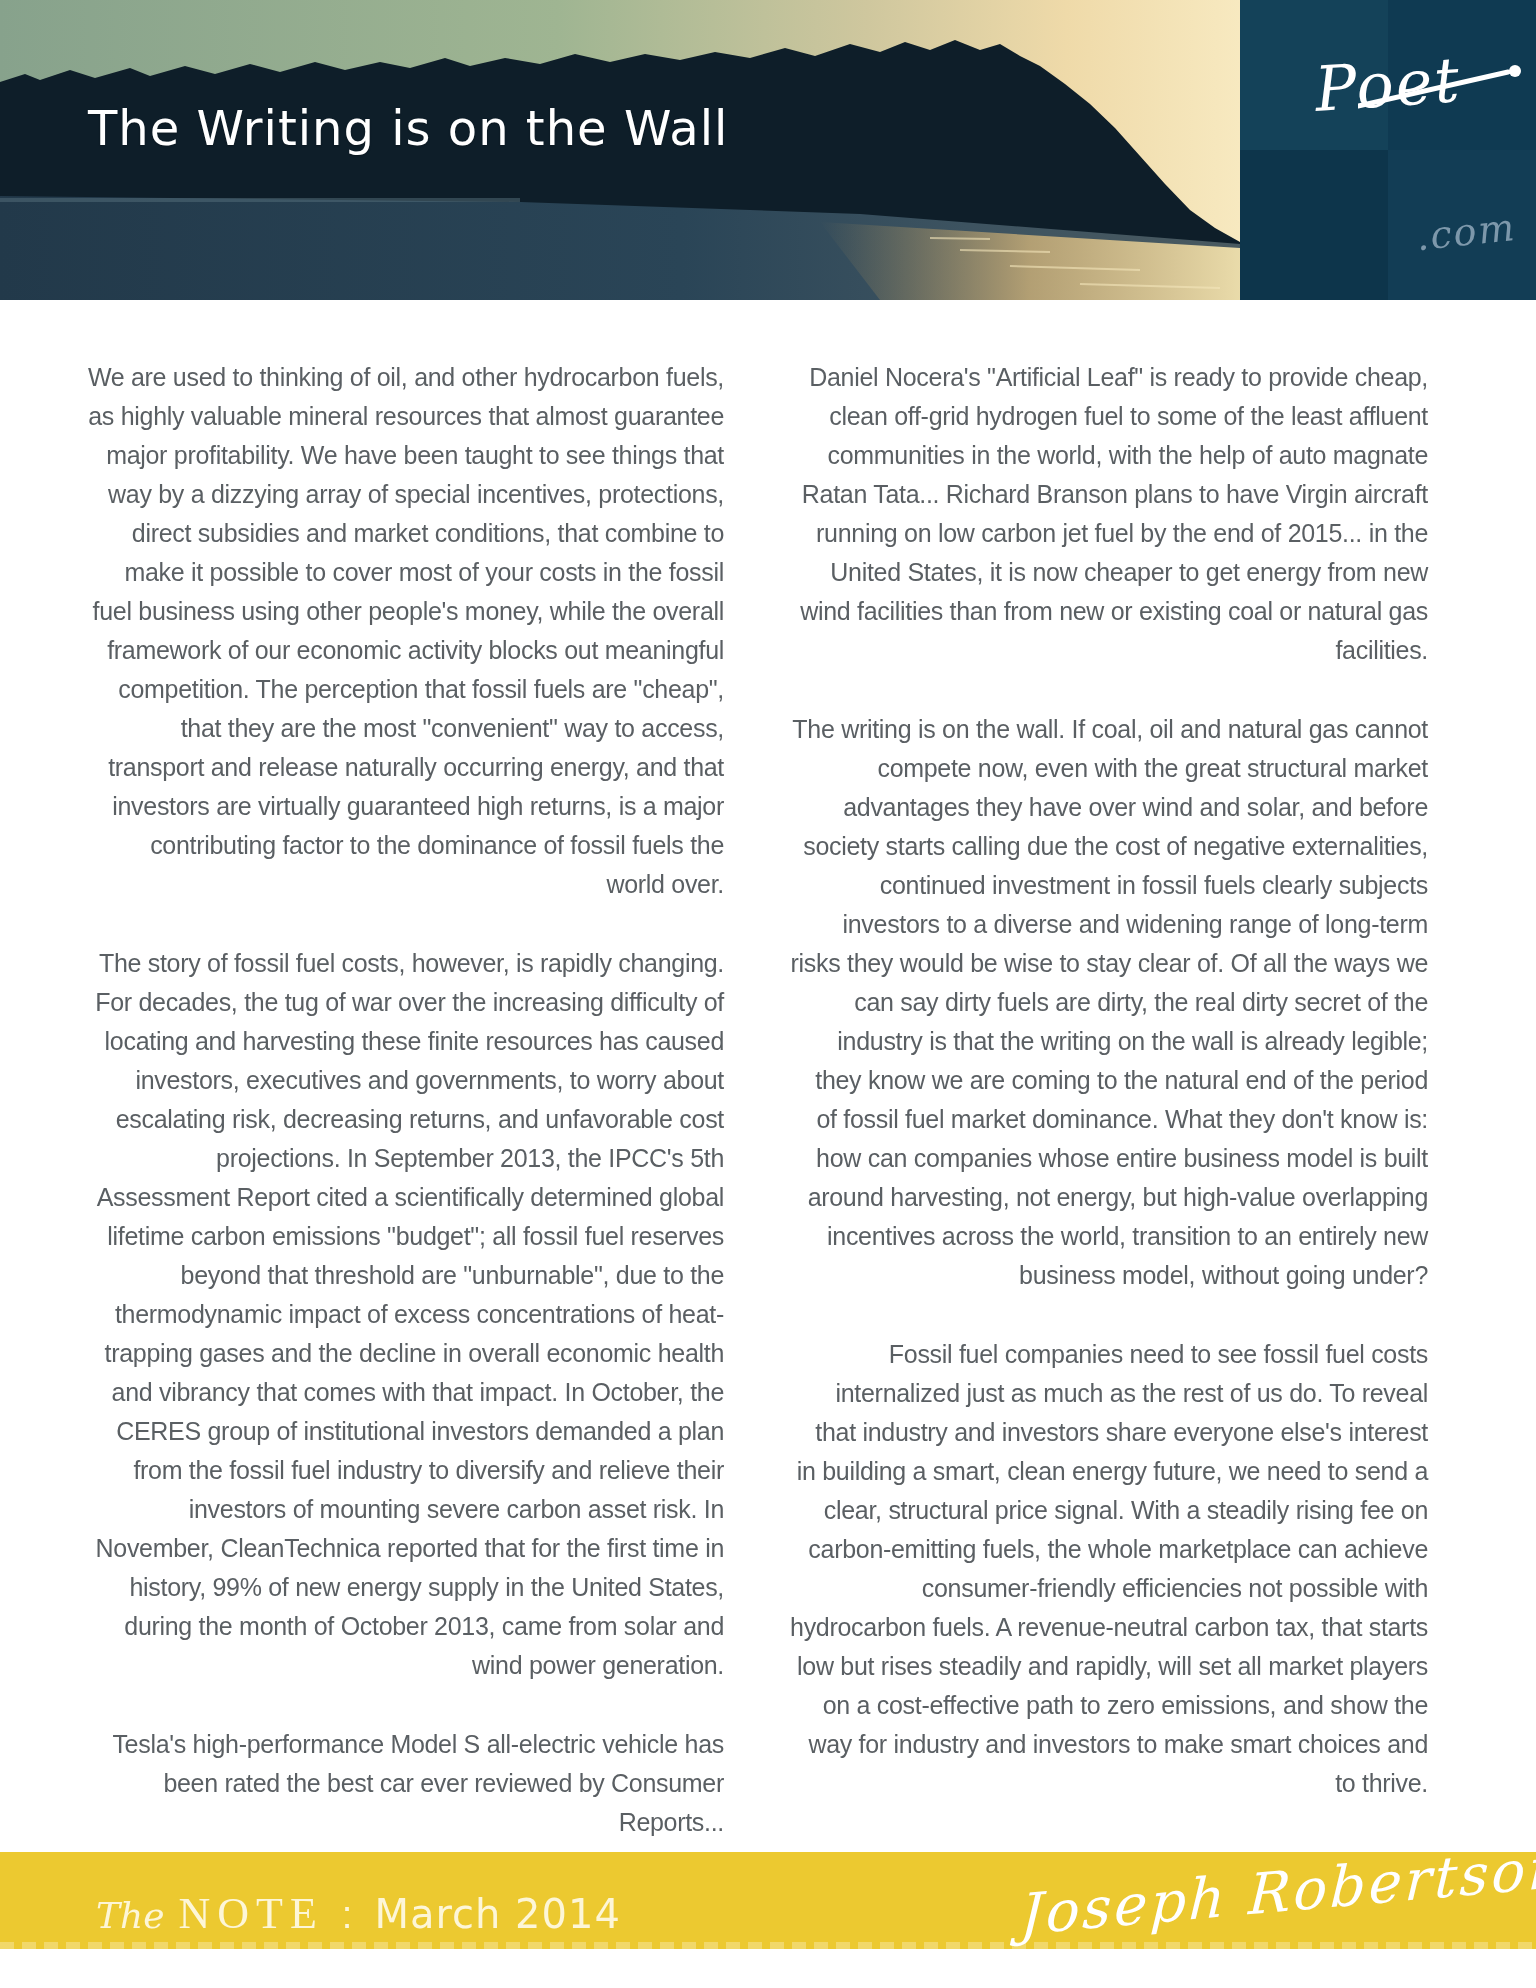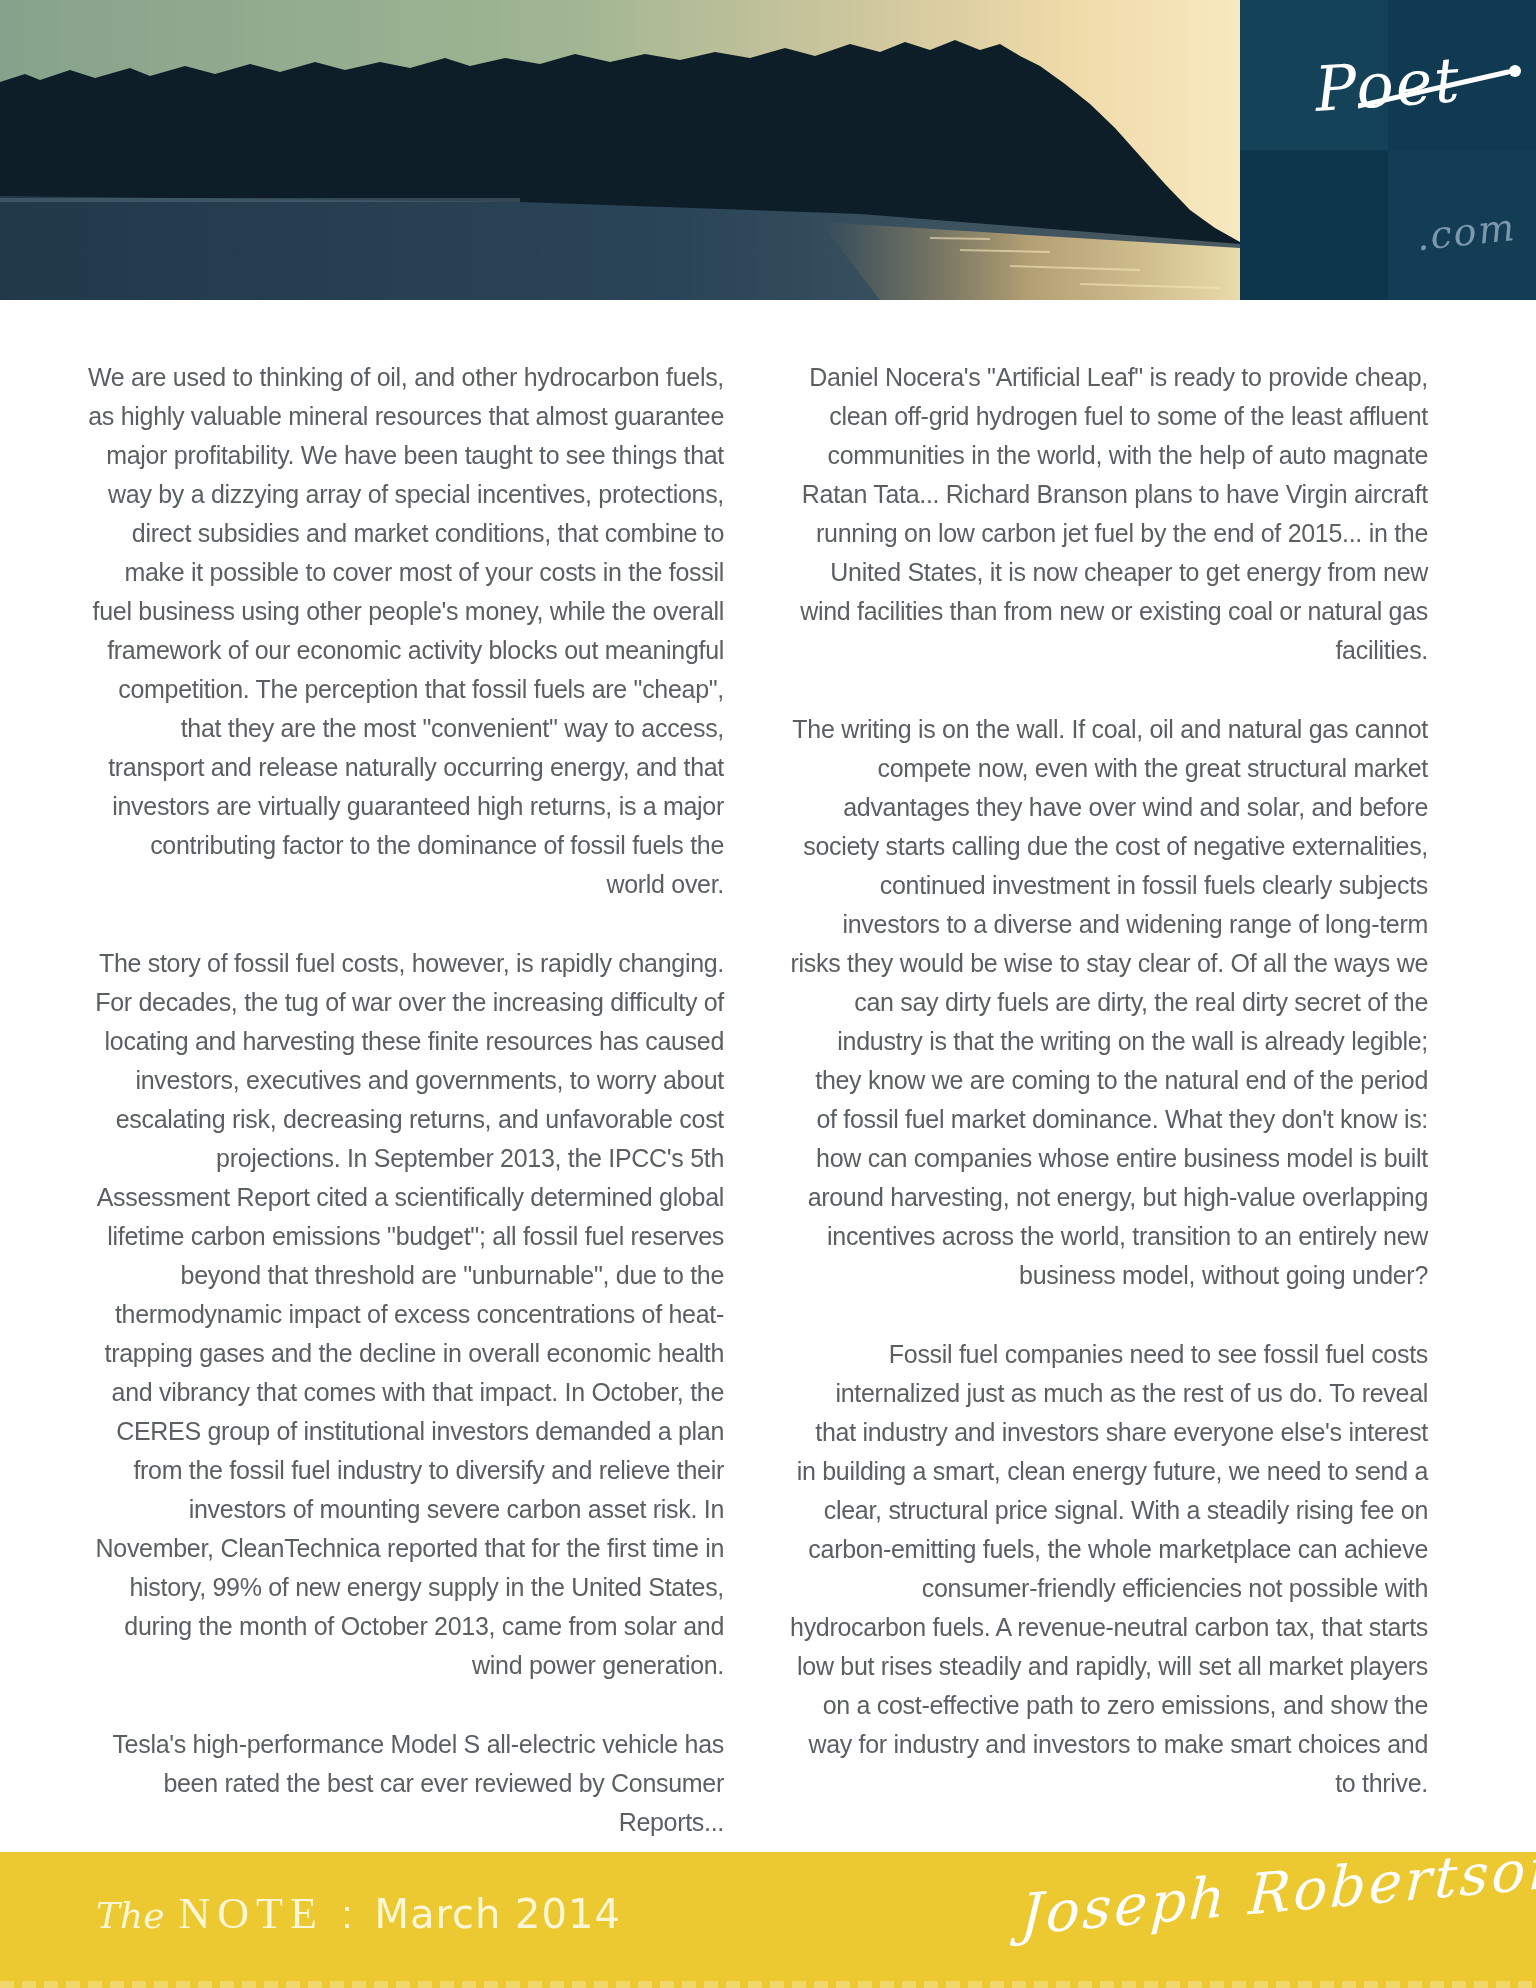--- a/index.html
+++ b/index.html
@@ -34,21 +34,21 @@
             font-family:"DejaVu Serif", serif;font-style:italic;font-size:38px;
             color:#7d98ab;transform:rotate(-6deg);letter-spacing:2px;}
 
   
   .columns{position:absolute;left:86px;top:358px;width:1342px;display:flex;gap:66px;}
   .col{width:638px;}
   .col p{margin:0 0 40px 0;font-size:25px;line-height:39px;letter-spacing:-0.3px;
          color:#5a5f63;text-align:right;}
 
   
-  .footer{position:absolute;left:0;top:1852px;width:1536px;height:136px;background:#ecc930;}
+  .footer{position:absolute;left:0;top:1852px;width:1536px;height:97px;background:#ecc930;}
   .footer:after{content:"";position:absolute;left:0;bottom:0;width:100%;height:7px;
          background:repeating-linear-gradient(90deg,rgba(255,255,255,.28) 0 14px,rgba(0,0,0,0) 14px 22px);}
   .note-line{position:absolute;left:96px;top:36px;display:flex;align-items:baseline;
              color:#fdf6d7;}
   .note-the{font-family:"DejaVu Serif", serif;font-style:italic;font-size:36px;margin-right:14px;}
   .note-caps{font-family:"Liberation Serif", serif;font-size:44px;letter-spacing:7px;}
   .note-colon{font-size:38px;margin:0 22px 0 18px;}
   .note-date{font-family:"DejaVu Sans", sans-serif;font-size:40px;letter-spacing:1px;}
   .signature{position:absolute;left:1020px;top:10px;width:460px;
              font-family:"DejaVu Serif", serif;font-style:italic;font-size:56px;
@@ -99,20 +99,21 @@
       <g stroke="#f4e6bb" stroke-width="2" opacity="0.6">
         <line x1="960" y1="250" x2="1050" y2="252"></line>
         <line x1="1010" y1="266" x2="1140" y2="270"></line>
         <line x1="1080" y1="284" x2="1220" y2="288"></line>
         <line x1="930" y1="238" x2="990" y2="239"></line>
       </g>
 
       <rect x="0" y="198" width="520" height="4" fill="#56707c" opacity="0.5"></rect>
     </svg>
 
+    <div class="hero-title">The Writing is on the Wall</div>
 
     <div class="logo">
       <div class="q tl"></div>
       <div class="q tr"></div>
       <div class="q bl"></div>
       <div class="q br"></div>
       <div class="logo-poet">Poet</div>
       <svg class="logo-flourish" width="170" height="50" viewBox="0 0 170 50">
         <line x1="0" y1="44" x2="150" y2="10" stroke="#ffffff" stroke-width="5" stroke-linecap="round"></line>
         <circle cx="157" cy="9" r="6" fill="#ffffff"></circle>

